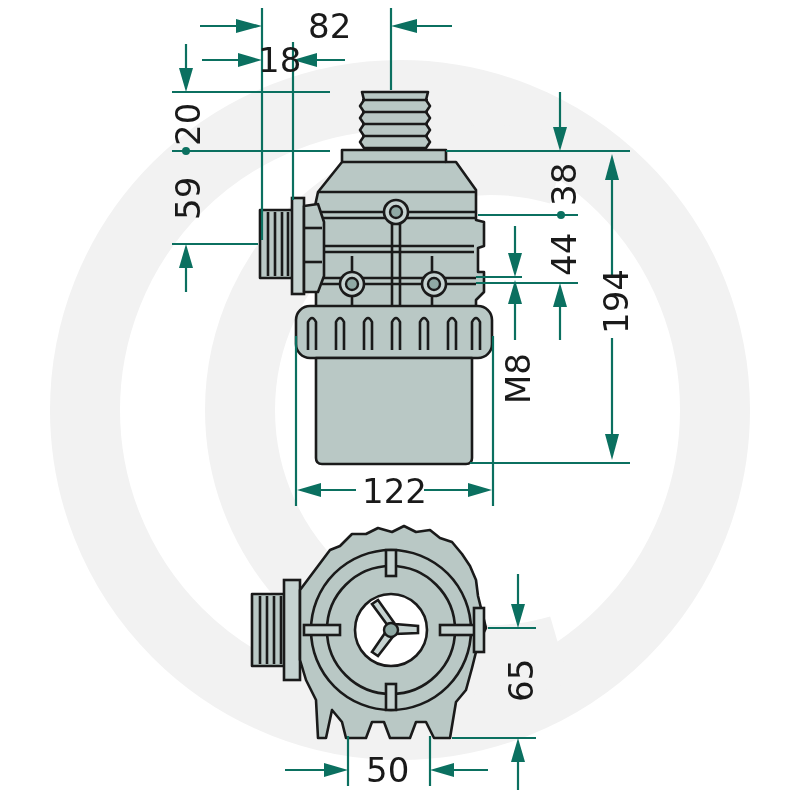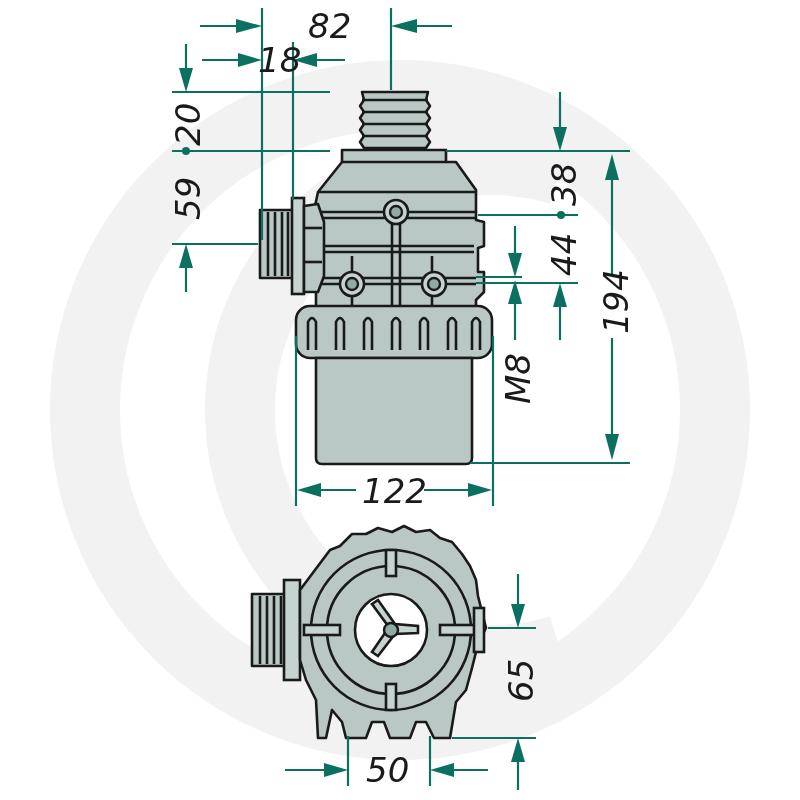--- a/index.html
+++ b/index.html
@@ -1,16 +1,16 @@
 <!DOCTYPE html>
 <html><head>
 <meta charset="utf-8">
 <style>
   html,body{margin:0;padding:0;background:#ffffff;}
-  #stage{position:relative;width:800px;height:800px;overflow:hidden;background:#fff;font-family:"DejaVu Sans","Liberation Sans",sans-serif;font-style:italic;}
+  #stage{position:relative;width:800px;height:800px;overflow:hidden;background:#fff;font-family:"DejaVu Sans","Liberation Sans",sans-serif;}
   svg{position:absolute;left:0;top:0;}
   .dim{font-family:"DejaVu Sans","Liberation Sans",sans-serif;font-size:34px;fill:#1a1a1a;}
   .ln{stroke:#0b7060;stroke-width:2.2;fill:none;}
   .ar{fill:#0b7060;}
   .part{fill:#b9c8c5;stroke:#1a1a1a;stroke-width:2.6;stroke-linejoin:round;}
   .part2{fill:#c6d3d1;stroke:#1a1a1a;stroke-width:2.6;}
   .blk{stroke:#1a1a1a;stroke-width:2.6;fill:none;}
   .hole{fill:#8fa9a4;stroke:#1a1a1a;stroke-width:2.4;}
   .wm{fill:none;stroke:#f2f2f2;stroke-width:70;}
 </style>

